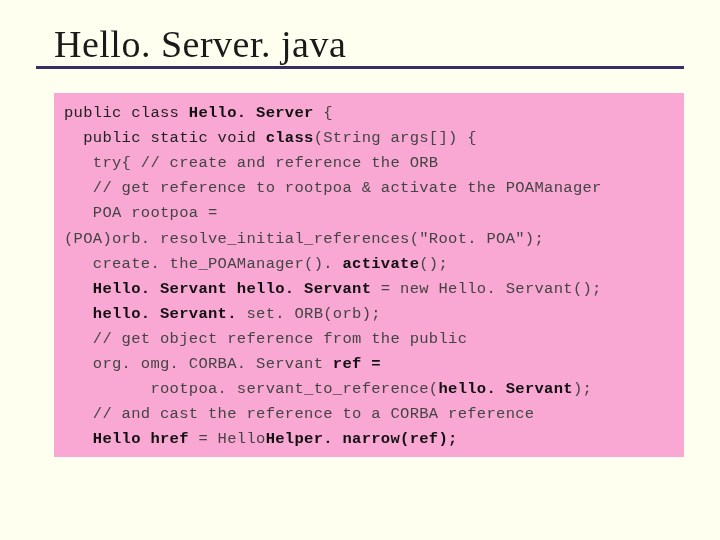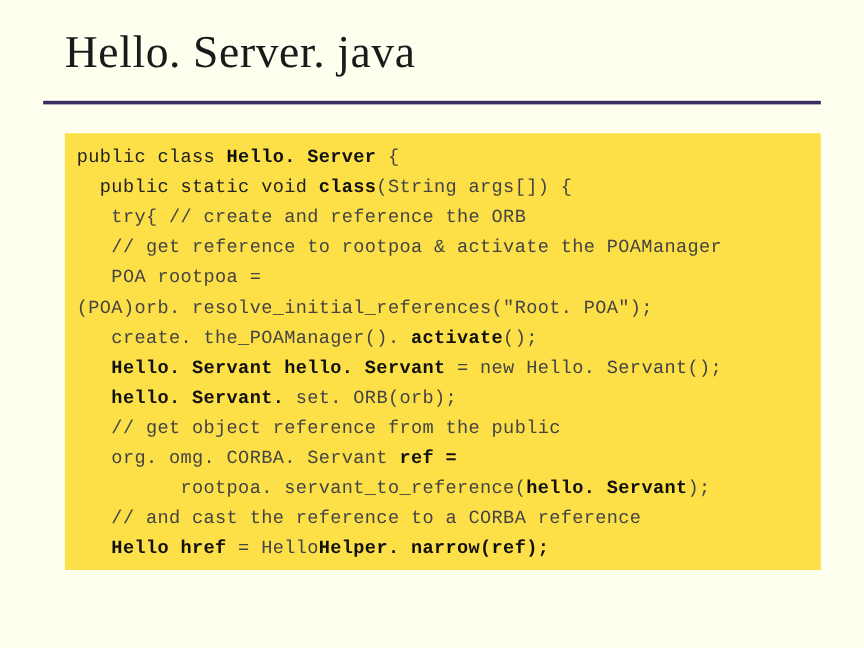--- a/index.html
+++ b/index.html
@@ -14,30 +14,29 @@
     .slide {
       width: 100%;
       height: 100%;
       padding: 22px 36px 0 54px;
     }
     .title {
       font-size: 38px;
       color: #1a1a1a;
       font-weight: normal;
       letter-spacing: 0.5px;
-      margin-bottom: 18px;
     }
     .divider {
       height: 3px;
       background: #3a2d63;
       margin: 0 0 24px -18px;
       width: calc(100% + 18px);
     }
     .code-block {
-      background: #fde047;
+      background: #f9a8d4;
       padding: 8px 10px 4px 10px;
       font-family: "Courier New", Courier, monospace;
       font-size: 15.5px;
       line-height: 1.62;
       color: #444;
       letter-spacing: 0.3px;
     }
     .code-line { white-space: pre; }
     .kw-dark { color: #222; }
     .bold { font-weight: bold; color: #111; }

